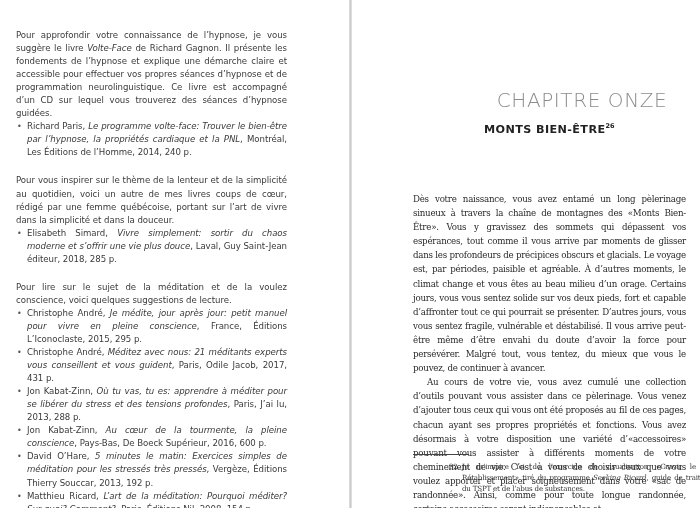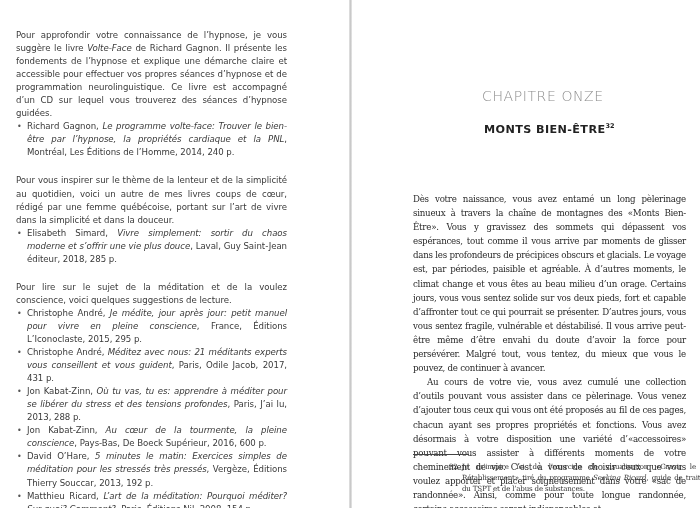--- a/index.html
+++ b/index.html
@@ -32,21 +32,21 @@
   .left-content li { position: relative; padding-left: 11px; margin: 0; }
   .left-content li .bullet {
     position: absolute; left: 1px; top: 0; font-size: 8px; color: #555;
   }
   .left-content i { font-style: italic; }
 
   
   .chapter-label {
     position: absolute; left: 482px; top: 88px; width: 200px;
     font-family: "DejaVu Sans", sans-serif; font-weight: 300;
-    font-size: 14px; letter-spacing: 0.6px; color: #8c8c8c; text-align: left;
+    font-size: 20px; letter-spacing: 0.6px; color: #8c8c8c; text-align: center;
   }
   .chapter-title {
     position: absolute; left: 484px; top: 122px; width: 200px;
     font-family: "DejaVu Sans", sans-serif; font-weight: bold;
     font-size: 11.2px; letter-spacing: 0.4px; color: #222;
   }
   .chapter-title sup { font-size: 6.5px; vertical-align: 5px; letter-spacing: 0; }
 
   .right-body {
     position: absolute; left: 413px; top: 192px; width: 273px;
@@ -72,21 +72,21 @@
 </style>
 </head>
 <body>
 
 <div class="spread">
 
   <div class="page-left">
     <div class="left-content" id="left-content">
         <p><span>Pour approfondir votre connaissance de l’hypnose, je vous suggère le livre </span><i>Volte-Face</i><span> de Richard Gagnon. Il présente les fondements de l’hypnose et explique une démarche claire et accessible pour effectuer vos propres séances d’hypnose et de programmation neurolinguistique. Ce livre est accompagné d’un CD sur lequel vous trouverez des séances d’hypnose guidées.</span></p>
         <ul>
-          <li><span class="bullet">•</span><span>Richard Gagnon, </span><i>Le programme volte-face: Trouver le bien-être par l’hypnose, la propriétés cardiaque et la PNL</i><span>, Montréal, Les Éditions de l’Homme, 2014, 240 p.</span></li>
+          <li><span class="bullet">•</span><span>Richard Paris, </span><i>Le programme volte-face: Trouver le bien-être par l’hypnose, la propriétés cardiaque et la PNL</i><span>, Montréal, Les Éditions de l’Homme, 2014, 240 p.</span></li>
         </ul>
         <div class="gap"></div>
         <p><span>Pour vous inspirer sur le thème de la lenteur et de la simplicité au quotidien, voici un autre de mes livres coups de cœur, rédigé par une femme québécoise, portant sur l’art de vivre dans la simplicité et dans la douceur.</span></p>
         <ul>
           <li><span class="bullet">•</span><span>Elisabeth Simard, </span><i>Vivre simplement: sortir du chaos moderne et s’offrir une vie plus douce</i><span>, Laval, Guy Saint-Jean éditeur, 2018, 285 p.</span></li>
         </ul>
         <div class="gap"></div>
         <p><span>Pour lire sur le sujet de la méditation et de la voulez conscience, voici quelques suggestions de lecture.</span></p>
         <ul>
           <li><span class="bullet">•</span><span>Christophe André, </span><i>Je médite, jour après jour: petit manuel pour vivre en pleine conscience</i><span>, France, Éditions L’Iconoclaste, 2015, 295 p.</span></li>
@@ -97,21 +97,21 @@
           <li><span class="bullet">•</span><span>Matthieu Ricard, </span><i>L’art de la méditation: Pourquoi méditer? Sur quoi? Comment?</i><span>, Paris, Éditions Nil, 2008, 154 p.</span></li>
         </ul>
       </div>
   </div>
 
   <div class="gutter"></div>
 
   <div class="page-right"></div>
 
   <div class="chapter-label">CHAPITRE ONZE</div>
-  <div class="chapter-title"><span>MONTS BIEN-ÊTRE</span><sup>32</sup></div>
+  <div class="chapter-title"><span>MONTS BIEN-ÊTRE</span><sup>26</sup></div>
 
   <div class="right-body">
     <p>Dès votre naissance, vous avez entamé un long pèlerinage sinueux à travers la chaîne de montagnes des «Monts Bien-Être». Vous y gravissez des sommets qui dépassent vos espérances, tout comme il vous arrive par moments de glisser dans les profondeurs de précipices obscurs et glacials. Le voyage est, par périodes, paisible et agréable. À d’autres moments, le climat change et vous êtes au beau milieu d’un orage. Certains jours, vous vous sentez solide sur vos deux pieds, fort et capable d’affronter tout ce qui pourrait se présenter. D’autres jours, vous vous sentez fragile, vulnérable et déstabilisé. Il vous arrive peut-être même d’être envahi du doute d’avoir la force pour persévérer. Malgré tout, vous tentez, du mieux que vous le pouvez, de continuer à avancer.</p>
     <p class="indent">Au cours de votre vie, vous avez cumulé une collection d’outils pouvant vous assister dans ce pèlerinage. Vous venez d’ajouter tous ceux qui vous ont été proposés au fil de ces pages, chacun ayant ses propres propriétés et fonctions. Vous avez désormais à votre disposition une variété d’«accessoires» pouvant vous assister à différents moments de votre cheminement de vie. C’est à vous de choisir ceux que vous voulez apporter et placer soigneusement dans votre «sac de randonnée». Ainsi, comme pour toute longue randonnée, certains accessoires seront indispensables et</p>
   </div>
 
   <div class="footnote-rule"></div>
   <div class="footnote">
     <span class="fn-num">32.</span>
     <span class="fn-text"><span>Je m’inspire ici de l’exercice de visualisation «Gravir le Mont Rétablissement» tiré du programme </span><i>Seeking Ricard</i><span>, guide de traitement du TSPT et de l’abus de substances.</span></span>

